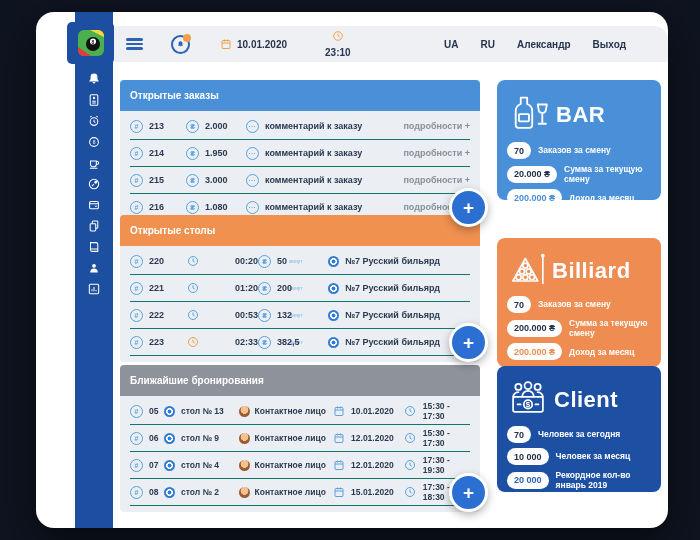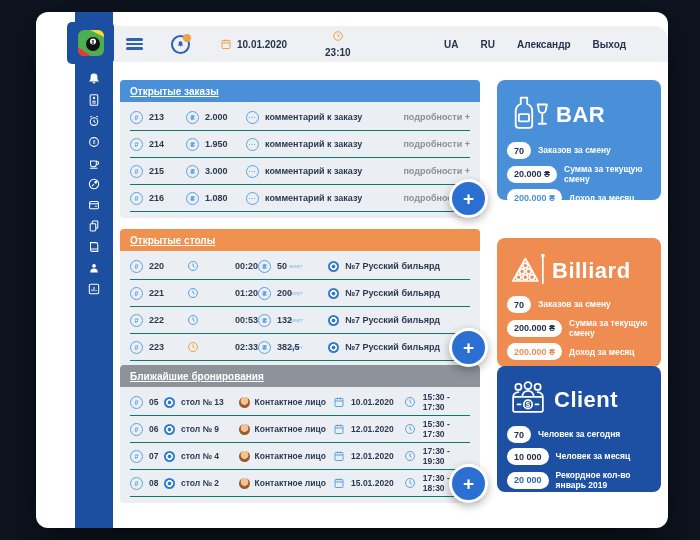--- a/index.html
+++ b/index.html
@@ -2,21 +2,21 @@
 <html><head>
 <meta charset="utf-8">
 <style>
   html,body{margin:0;padding:0;}
   body{
     width:700px;height:540px;background:#0e1420;position:relative;
     font-family:"Liberation Sans",sans-serif;overflow:hidden;
   }
   .card{
     position:absolute;left:36px;top:12px;width:632px;height:516px;
-    background:#ffffff;border-radius:12px;overflow:hidden;
+    background:#ffffff;border-radius:18px;overflow:hidden;
     box-shadow:0 14px 40px rgba(0,0,0,.55);
   }
   
   .sidebar{
     position:absolute;left:39px;top:0;bottom:0;width:38px;background:#1d4fa1;
     display:flex;flex-direction:column;align-items:center;padding-top:60px;gap:7px;
     box-sizing:border-box;
   }
   .side-icon{width:15px;height:14px;display:flex;align-items:center;justify-content:center;color:#fff;cursor:pointer;flex:none;}
   .side-icon svg{width:14px;height:14px;display:block;}
@@ -38,24 +38,24 @@
   .notif-dot{position:absolute;right:-3px;top:-3px;width:8px;height:8px;border-radius:50%;background:#f0a04a;}
   .tb-group{display:flex;align-items:center;gap:5px;}
   .tb-date{margin-left:30px;}
   .tb-time{margin-left:38px;flex-direction:column;}
   .tb-group svg{width:12px;height:12px;display:block;}
   .tb-right{margin-left:auto;display:flex;align-items:center;gap:22px;}
   .tb-link{cursor:pointer;}
   
   .section{position:absolute;left:84px;width:360px;}
   .sec-orders{top:68px;}
-  .sec-tables{top:217px;}
+  .sec-tables{top:203px;}
   .sec-bookings{top:353px;}
-  .sec-header{height:22px;border-radius:4px 4px 0 0;color:#fff;font-size:10px;font-weight:bold;
-    display:flex;align-items:center;padding-left:10px;text-decoration:underline;}
+  .sec-header{height:31px;border-radius:4px 4px 0 0;color:#fff;font-size:10px;font-weight:bold;
+    display:flex;align-items:center;padding-left:10px;}
   .hd-blue{background:#4a90d9;}
   .hd-orange{background:#f0914f;}
   .hd-gray{background:#8d929b;}
   .sec-body{background:#ebeef2;border-radius:0 0 4px 4px;padding:2px 10px 6px;position:relative;}
   .row{display:flex;align-items:center;height:26px;border-bottom:1px solid #0f766e;
     font-size:9px;color:#2b3a52;font-weight:bold;}
   .cicon{width:13px;height:13px;border:1.3px solid #5aa2e0;border-radius:50%;color:#5aa2e0;
     font-size:7px;font-weight:bold;display:inline-flex;align-items:center;justify-content:center;
     margin-right:6px;flex:none;box-sizing:border-box;line-height:1;}
   .cicon.dots{font-size:6px;letter-spacing:.5px;}

